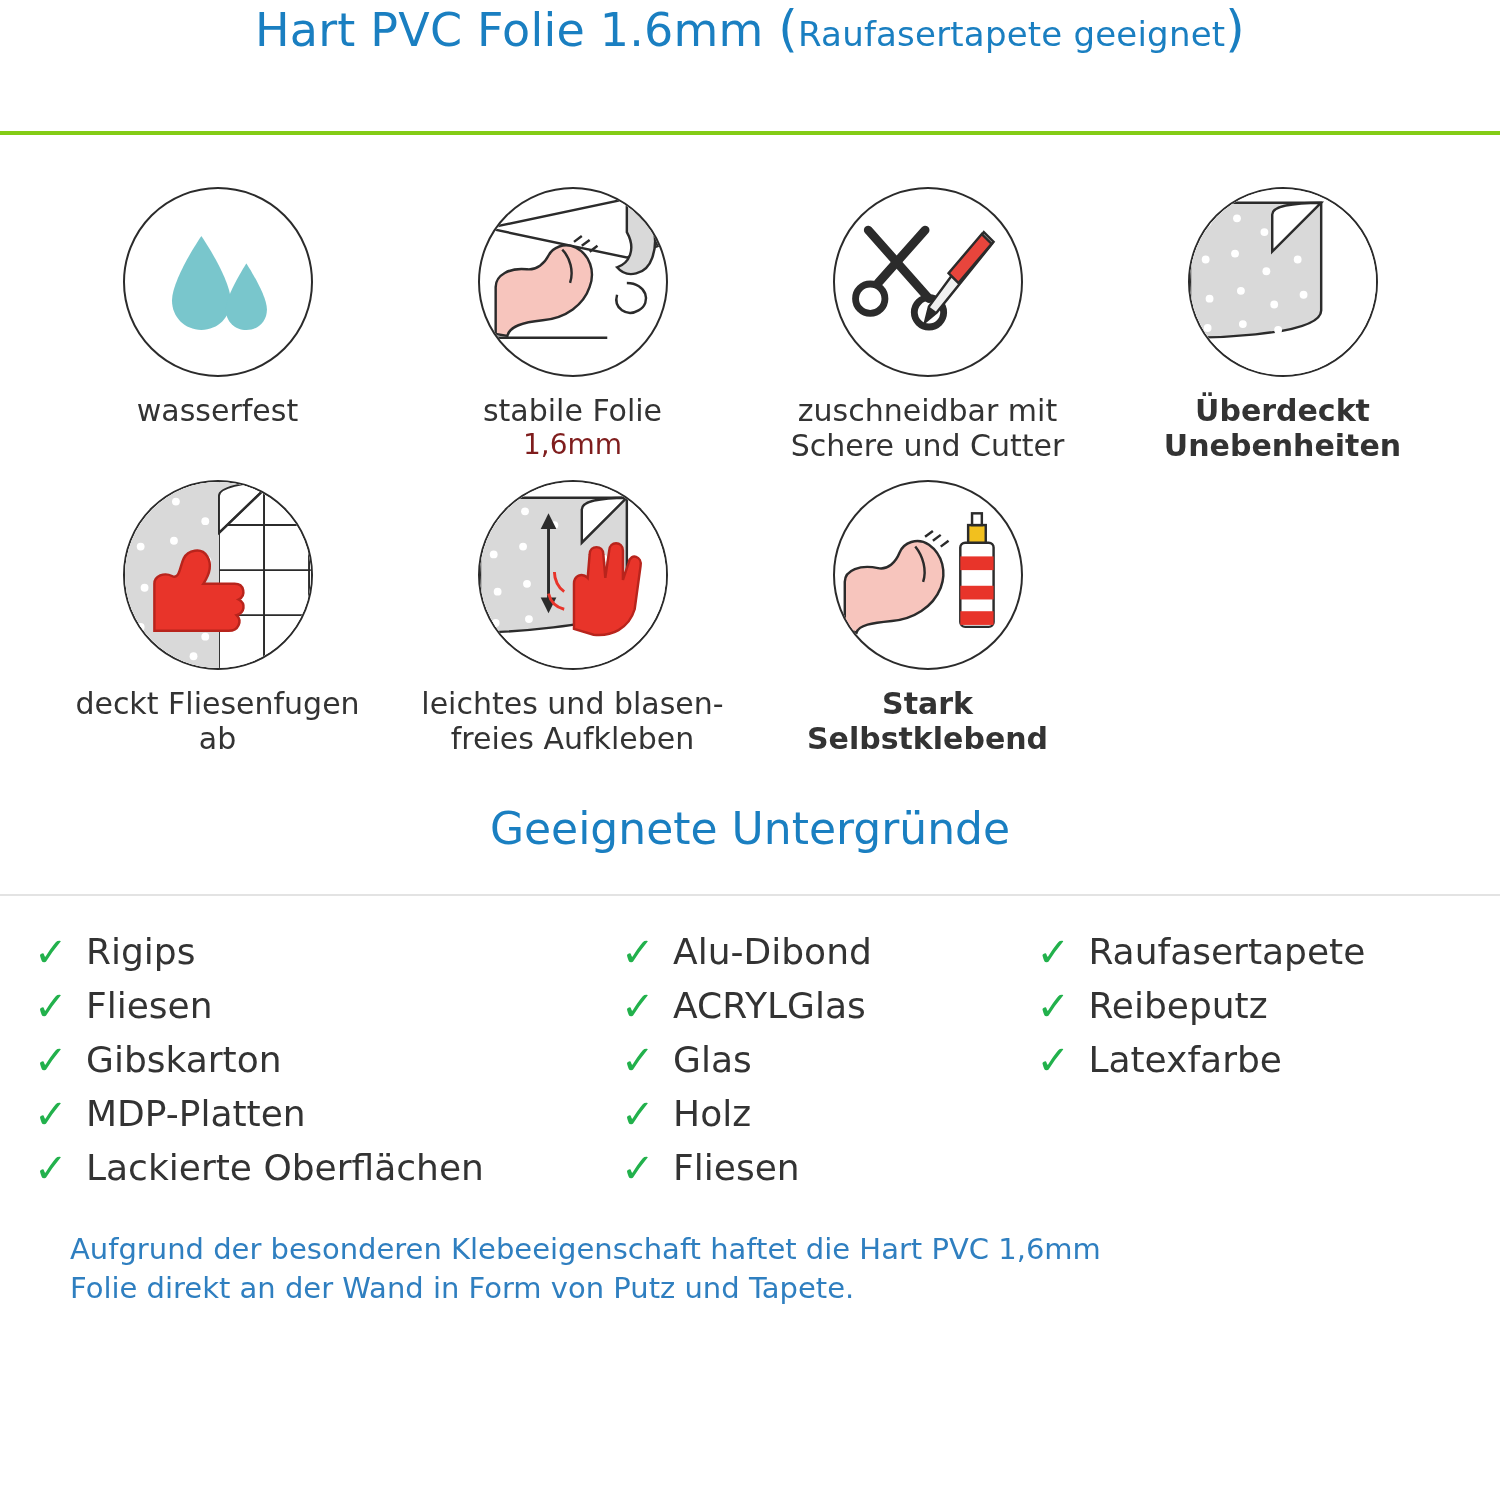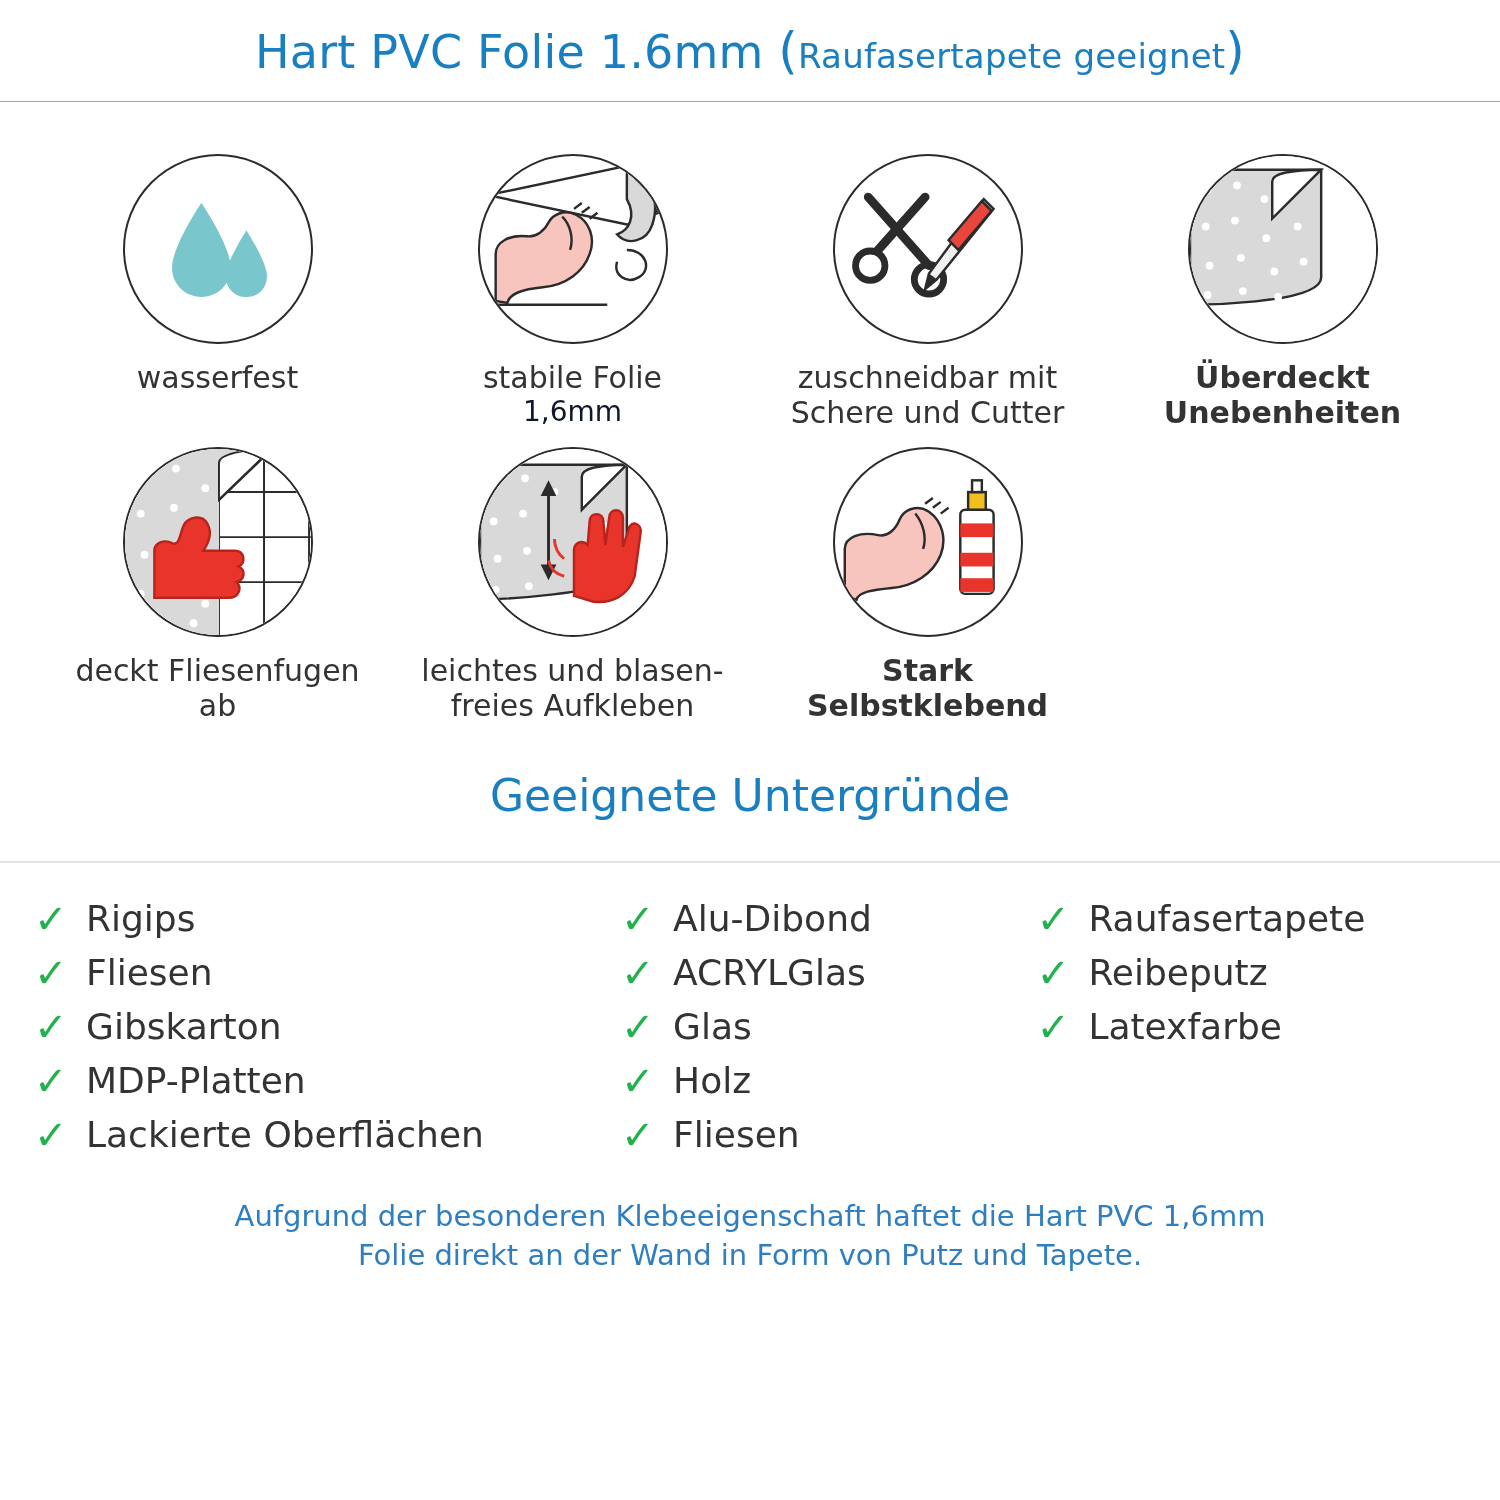--- a/index.html
+++ b/index.html
@@ -12,23 +12,23 @@
     color: #3a3a3a;
   }
   .page {
     position: relative;
     width: 1500px; height: 1500px;
     overflow: hidden;
   }
 
   
   .header {
-    height: 102px;
-    display: flex; align-items: center; justify-content: center;
-    border-bottom: 1px solid #84cc16;
+    height: 135px;
+    display: flex; justify-content: center;
+    border-bottom: 4px solid #84cc16;
   }
   .header-title {
     font-size: 46px;
     color: #1a7fc1;
     letter-spacing: 0.2px;
     white-space: nowrap;
   }
   .header-title .sub {
     font-size: 34px;
   }
@@ -58,21 +58,21 @@
   .feature-label {
     margin-top: 16px;
     font-size: 30px;
     line-height: 1.18;
     color: #333;
     max-width: 330px;
   }
   .feature-label.bold { font-weight: bold; }
   .feature-sub {
     font-size: 28px;
-    color: #0f172a;
+    color: #7f1d1d;
     line-height: 1.2;
   }
 
   
   .section-title-wrap {
     margin-top: 46px;
     text-align: center;
     padding-bottom: 40px;
     border-bottom: 2px solid #e3e3e3;
   }
@@ -99,21 +99,21 @@
   .check-icon {
     color: #22b14c;
     font-size: 40px;
     width: 52px;
     flex: 0 0 52px;
     text-align: left;
     font-weight: bold;
   }
   .footnote {
     margin-top: 28px;
-    text-align: center;
+    text-align: left;
     font-size: 29px;
     line-height: 1.35;
     color: #2f7fc0;
     padding: 0 70px;
   }
 </style>
 </head>
 <body>
 
 <div class="page">

